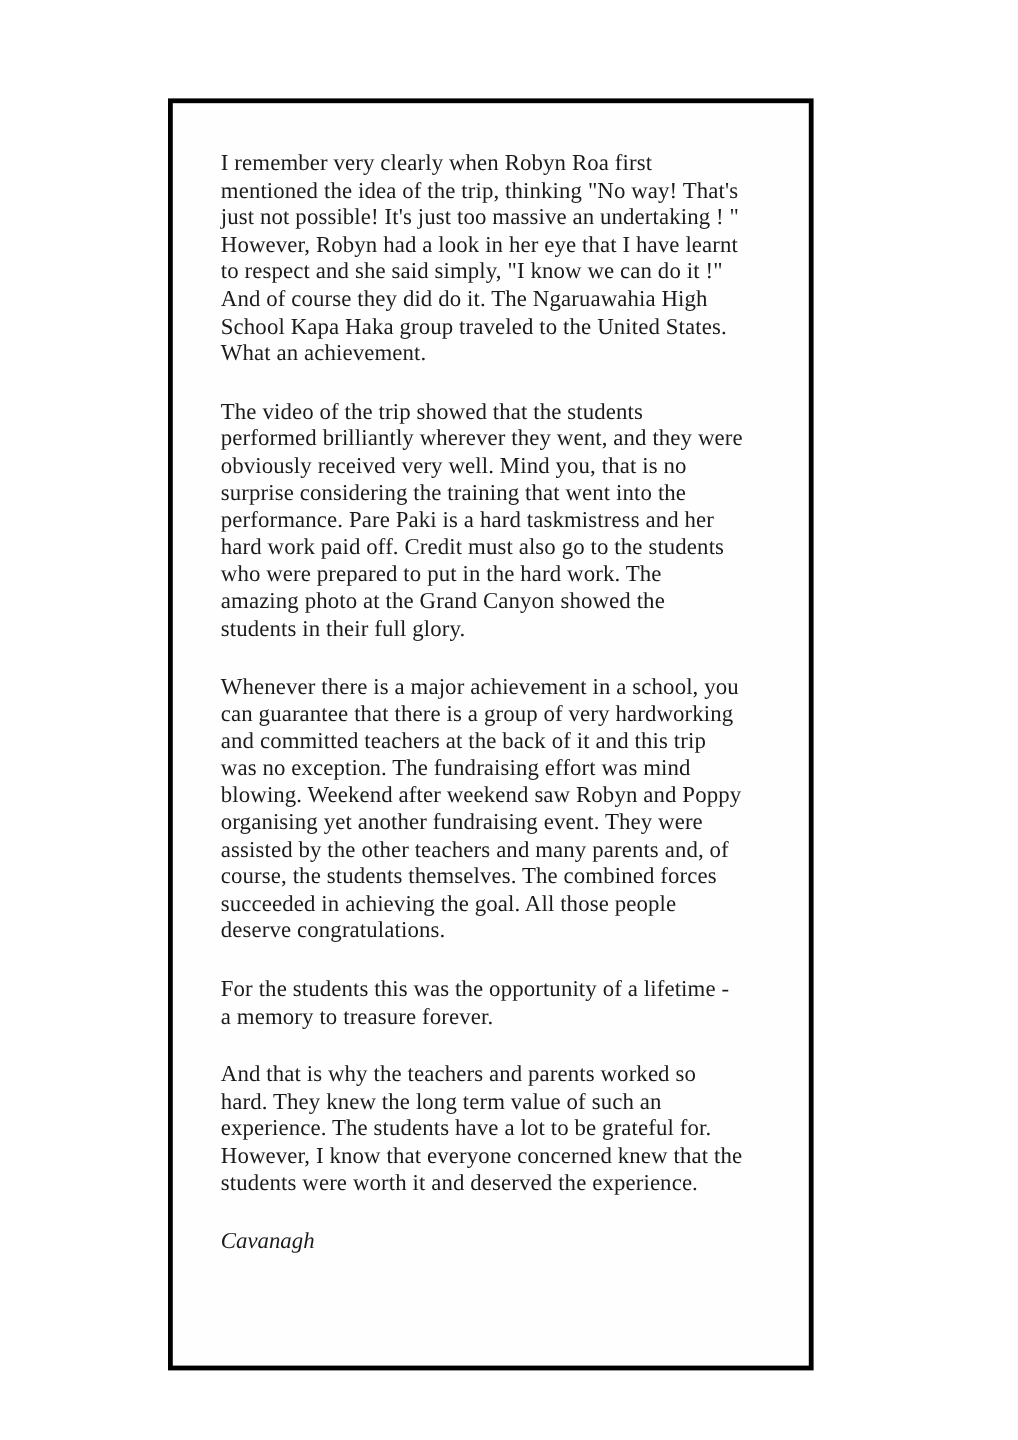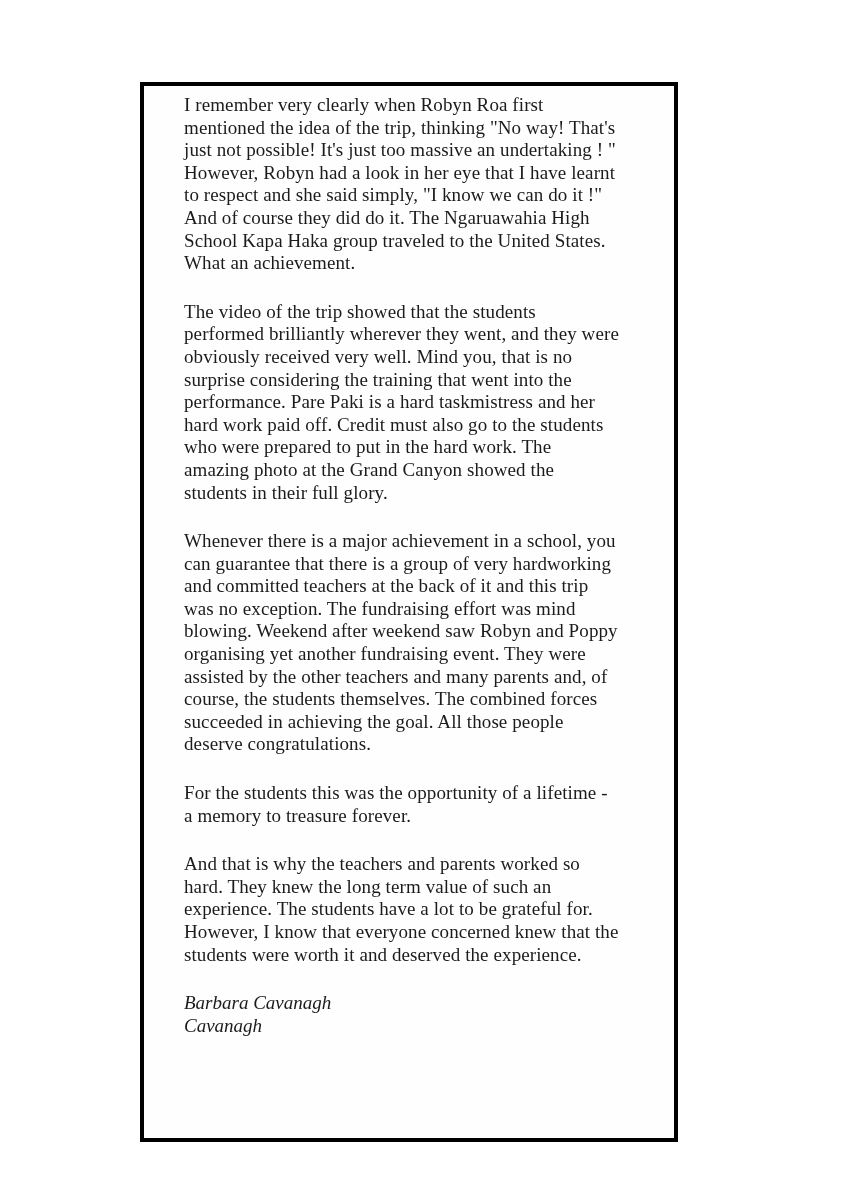--- a/index.html
+++ b/index.html
@@ -26,21 +26,21 @@
     left: 140px;
     top: 82px;
     width: 538px;
     height: 1060px;
     border: 4px solid #000000;
     box-sizing: border-box;
     background: #fefefe;
     overflow: hidden;
   }
   .letter-body {
-    padding: 8px 8px 0 40px;
+    padding: 40px 8px 0 40px;
     color: #1b1b1b;
   }
   .para {
     margin: 0 0 26px 0;
     font-size: 19px;
     line-height: 22.6px;
     white-space: pre;           
     letter-spacing: 0.1px;
   }
   .signature {
@@ -88,18 +88,17 @@
 succeeded in achieving the goal. All those people
 deserve congratulations.</p>
       <p class="para">For the students this was the opportunity of a lifetime -
 a memory to treasure forever.</p>
       <p class="para">And that is why the teachers and parents worked so
 hard. They knew the long term value of such an
 experience. The students have a lot to be grateful for.
 However, I know that everyone concerned knew that the
 students were worth it and deserved the experience.</p>
       <div class="signature">
-        <div class="signature-line">Barbara Cavanagh</div>
         <div class="signature-line">Cavanagh</div>
       </div>
     </div>
   </div>
 </div>
 
 </body></html>

